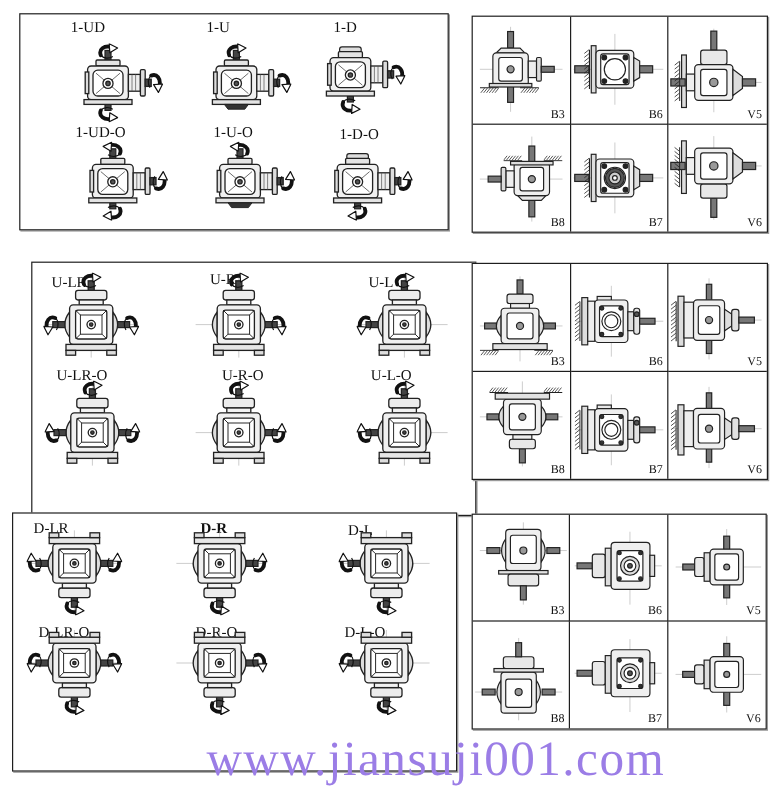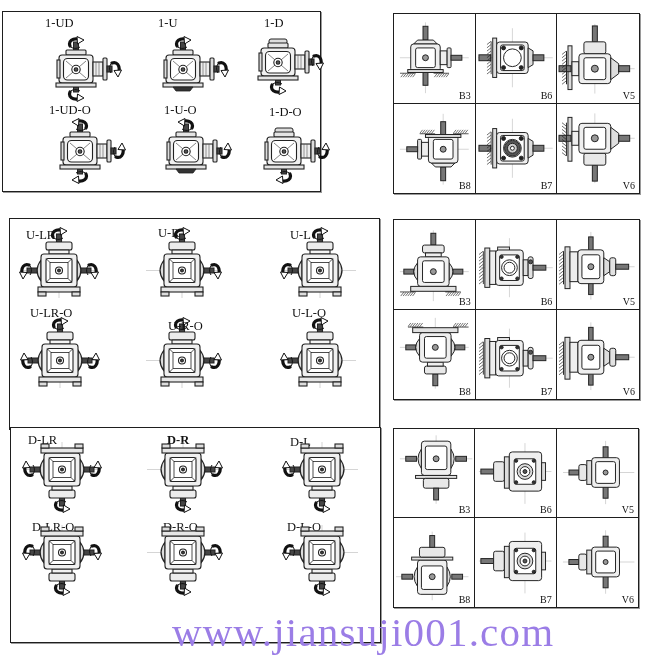--- a/index.html
+++ b/index.html
@@ -266,21 +266,21 @@
         <rect x="22" y="36" width="8" height="16" rx="2" fill="#e8e8e8"></rect>
         <rect x="30" y="32" width="5" height="24" fill="#ddd"></rect>
         <rect x="35" y="29" width="28" height="30" rx="3" fill="#efefef"></rect>
         <rect x="39" y="33" width="20" height="22" rx="2" fill="#fff"></rect>
         <circle cx="49" cy="44" r="2.5" fill="#999"></circle>
       </g>
     </symbol>
   </defs>
 </svg>
 
-<div class="panel" style="left:2px;top:11px;width:319px;height:181px;padding-left:31px;">
+<div class="panel" style="left:16px;top:11px;width:358px;height:181px;padding-left:31px;">
   <span class="cfg-label" style="left:42px;top:5px;">1-UD</span>
   <span class="cfg-label" style="left:155px;top:5px;">1-U</span>
   <span class="cfg-label" style="left:261px;top:5px;text-align:center;">1-D</span>
   <span class="cfg-label" style="left:46px;top:92px;">1-UD-O</span>
   <span class="cfg-label" style="left:161px;top:92px;text-align:center;">1-U-O</span>
   <span class="cfg-label" style="left:266px;top:94px;text-align:right;">1-D-O</span>
 
   <svg class="gb" style="left:51px;top:24px;" width="68" height="66" viewBox="0 0 68 66">
     <rect x="19.5" y="6" width="5" height="8" fill="#444" stroke="#222"></rect>
     <rect x="19.5" y="51" width="5" height="5" fill="#444" stroke="#222"></rect>
@@ -325,21 +325,21 @@
 
   <svg class="gb" style="left:259px;top:106px;" width="68" height="66" viewBox="0 0 68 66">
     <rect x="13" y="10" width="18" height="5" rx="2" fill="#ddd" stroke="#222"></rect>
     <rect x="19.5" y="51" width="5" height="5" fill="#444" stroke="#222"></rect>
     <use href="#gb-side"></use>
     <use href="#rot-v" x="54" y="24" width="14" height="18" transform="translate(0,66) scale(1,-1)"></use>
     <use href="#rot-h" x="13" y="52" width="18" height="14" transform="translate(44,118) scale(-1,-1)"></use>
   </svg>
 </div>
 
-<div class="panel" style="left:9px;top:218px;width:371px;height:212px;">
+<div class="panel" style="left:26px;top:218px;width:371px;height:212px;">
 
   <svg class="gb" style="left:9px;top:8px;" width="80" height="72" viewBox="0 0 80 72">
     <use href="#gb-front"></use>
     <rect x="8" y="41" width="10" height="5" fill="#444" stroke="#222"></rect>
     <rect x="62" y="41" width="10" height="5" fill="#444" stroke="#222"></rect>
     <use href="#rot-h" x="31" y="0" width="18" height="14"></use>
     <use href="#rot-v" x="0" y="35" width="14" height="18" transform="translate(14,0) scale(-1,1)"></use>
     <use href="#rot-v" x="66" y="35" width="14" height="18"></use>
   </svg>
 
@@ -377,21 +377,21 @@
     <use href="#gb-front"></use>
     <rect x="8" y="41" width="10" height="5" fill="#444" stroke="#222"></rect>
     <use href="#rot-h" x="31" y="0" width="18" height="14"></use>
     <use href="#rot-v" x="0" y="35" width="14" height="18" transform="translate(14,88) scale(-1,-1)"></use>
   </svg>
 
   <span class="cfg-label" style="left:16px;top:10px;">U-LR</span>
   <span class="cfg-label" style="left:148px;top:8px;">U-R</span>
   <span class="cfg-label" style="left:280px;top:10px;">U-L</span>
   <span class="cfg-label" style="left:20px;top:88px;">U-LR-O</span>
-  <span class="cfg-label" style="left:158px;top:88px;margin-top:13px;">U-R-O</span>
+  <span class="cfg-label" style="left:158px;top:88px;">U-R-O</span>
   <span class="cfg-label" style="left:282px;top:88px;">U-L-O</span>
 </div>
 
 <div class="panel" style="left:10px;top:427px;width:371px;height:216px;">
   <span class="cfg-label" style="left:17px;top:6px;">D-LR</span>
   <span class="cfg-label" style="left:156px;top:6px;font-weight:bold;">D-R</span>
   <span class="cfg-label" style="left:279px;top:8px;">D-L</span>
   <span class="cfg-label" style="left:21px;top:93px;">D-LR-O</span>
   <span class="cfg-label" style="left:152px;top:93px;">D-R-O</span>
   <span class="cfg-label" style="left:276px;top:93px;">D-L-O</span>

